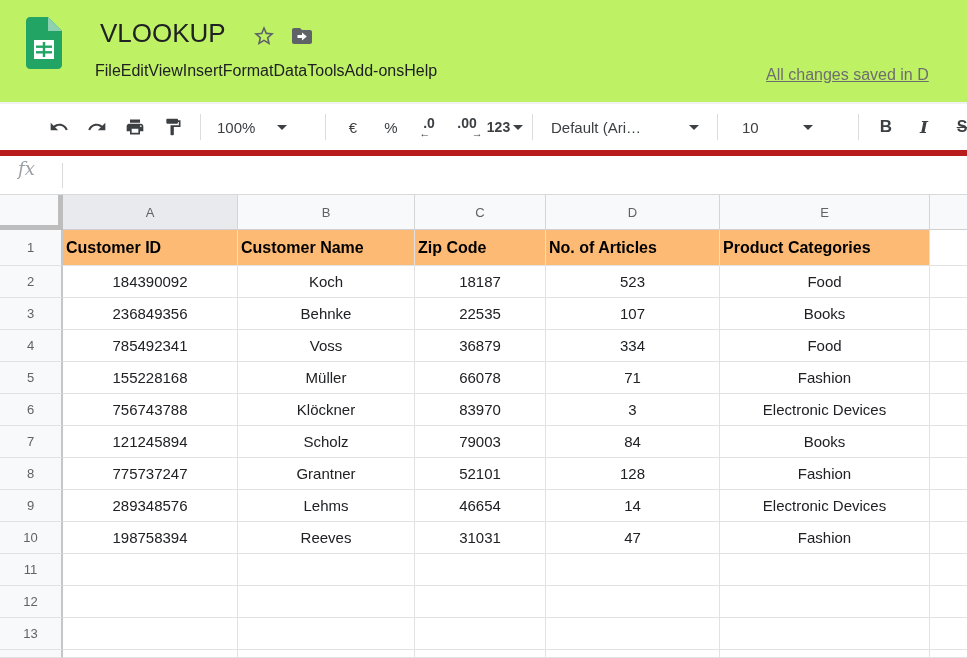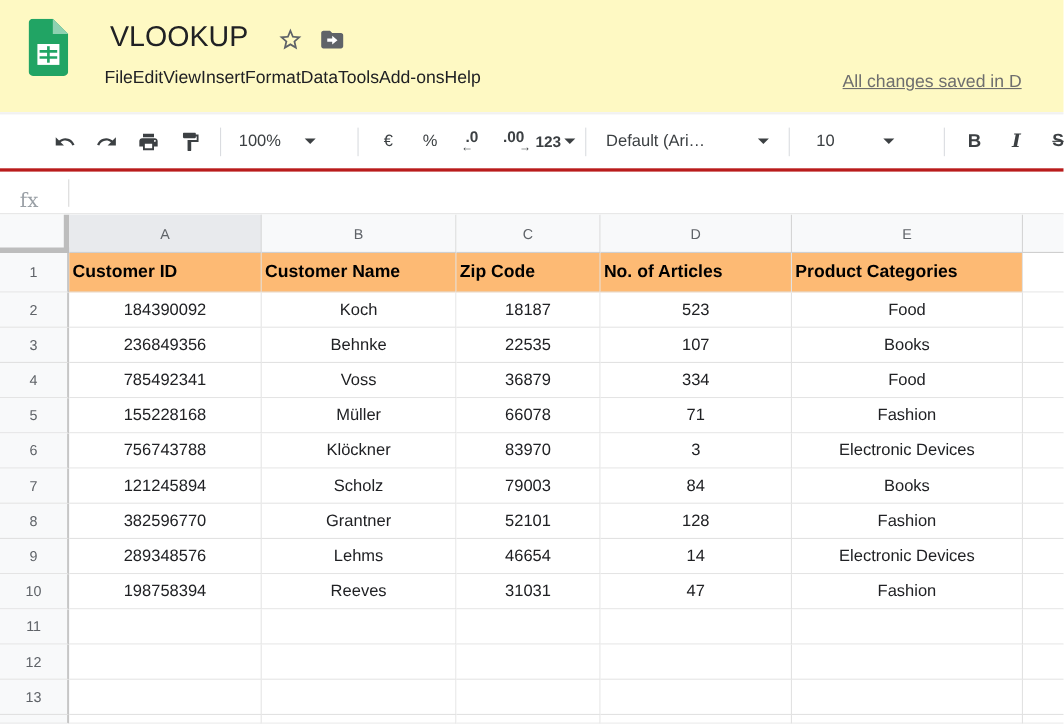--- a/index.html
+++ b/index.html
@@ -1,35 +1,35 @@
 <!DOCTYPE html>
 <html><head>
 <meta charset="utf-8">
 <style>
   html,body{margin:0;padding:0;}
   body{
     width:967px;height:658px;overflow:hidden;position:relative;
     background:#fff;font-family:"Liberation Sans",sans-serif;color:#202124;
   }
   
-  .titlebar{position:absolute;left:0;top:0;width:967px;height:102px;background:#fef9c3;}
+  .titlebar{position:absolute;left:0;top:0;width:967px;height:102px;background:#bef264;}
   .sheets-logo{position:absolute;left:26px;top:17px;width:36px;height:52px;cursor:pointer;}
   .doc-title{position:absolute;left:100px;top:18px;font-size:26px;color:#202124;white-space:nowrap;}
   .title-icons{position:absolute;left:252px;top:24px;display:flex;gap:14px;align-items:center;}
   .title-icons svg{display:block;}
   .menu-row{position:absolute;left:95px;top:62px;display:flex;font-size:16px;color:#202124;}
   .menu-item{cursor:pointer;white-space:nowrap;}
   .save-status{
     position:absolute;left:766px;top:66px;font-size:16px;color:#6e6e6e;
     text-decoration:underline;white-space:nowrap;cursor:pointer;
   }
   
   .toolbar{
     position:absolute;left:0;top:102px;width:967px;height:54px;background:#fff;
-    border-top:2px solid #f1f1f1;border-bottom:3px solid #b91c1c;
+    border-top:2px solid #f1f1f1;border-bottom:6px solid #b91c1c;
     display:flex;align-items:center;padding-left:40px;box-sizing:border-box;
   }
   .tbtn{
     display:flex;align-items:center;justify-content:center;height:36px;min-width:38px;
     border-radius:2px;cursor:pointer;color:#3c4043;flex:0 0 auto;
   }
   .tbtn svg{display:block;}
   .tsep{width:1px;height:26px;background:#dadce0;margin:0 8px;flex:0 0 auto;}
   .tri{
     width:0;height:0;border-left:5px solid transparent;border-right:5px solid transparent;
@@ -52,22 +52,22 @@
   .size-ctl .tri{margin-left:44px;}
   .b-btn{font-weight:bold;font-size:17px;}
   .i-btn{font-family:"DejaVu Serif",serif;font-style:italic;font-weight:600;font-size:17px;}
   .s-btn{font-weight:bold;font-size:16px;text-decoration:line-through;}
   
   .formula-bar{
     position:absolute;left:0;top:157px;width:967px;height:38px;background:#fff;
     border-bottom:1px solid #d9d9d9;box-sizing:border-box;
   }
   .fx{
-    position:absolute;left:18px;top:15px;font-family:"DejaVu Serif",serif;
-    font-size:18px;color:#9aa0a6;
+    position:absolute;left:18px;top:1px;font-family:"DejaVu Serif",serif;
+    font-style:italic;font-size:18px;color:#9aa0a6;
   }
   .fx-divider{position:absolute;left:62px;top:6px;height:25px;border-left:1px solid #d9d9d9;}
   .formula-input{position:absolute;left:70px;top:0;right:0;height:100%;cursor:text;}
   
   #grid{
     position:absolute;left:0;top:195px;width:967px;height:463px;background:#fff;
     display:grid;overflow:hidden;
     grid-template-columns:63px 175px 177px 131px 174px 210px 47px;
     grid-template-rows:35px 36px repeat(12,32px) 8px;
   }
@@ -288,21 +288,21 @@
     <div class="cell">Electronic Devices</div>
     <div class="cell"></div>
     <div class="rownum">7</div>
     <div class="cell">121245894</div>
     <div class="cell">Scholz</div>
     <div class="cell">79003</div>
     <div class="cell">84</div>
     <div class="cell">Books</div>
     <div class="cell"></div>
     <div class="rownum">8</div>
-    <div class="cell">382596770</div>
+    <div class="cell">775737247</div>
     <div class="cell">Grantner</div>
     <div class="cell">52101</div>
     <div class="cell">128</div>
     <div class="cell">Fashion</div>
     <div class="cell"></div>
     <div class="rownum">9</div>
     <div class="cell">289348576</div>
     <div class="cell">Lehms</div>
     <div class="cell">46654</div>
     <div class="cell">14</div>

